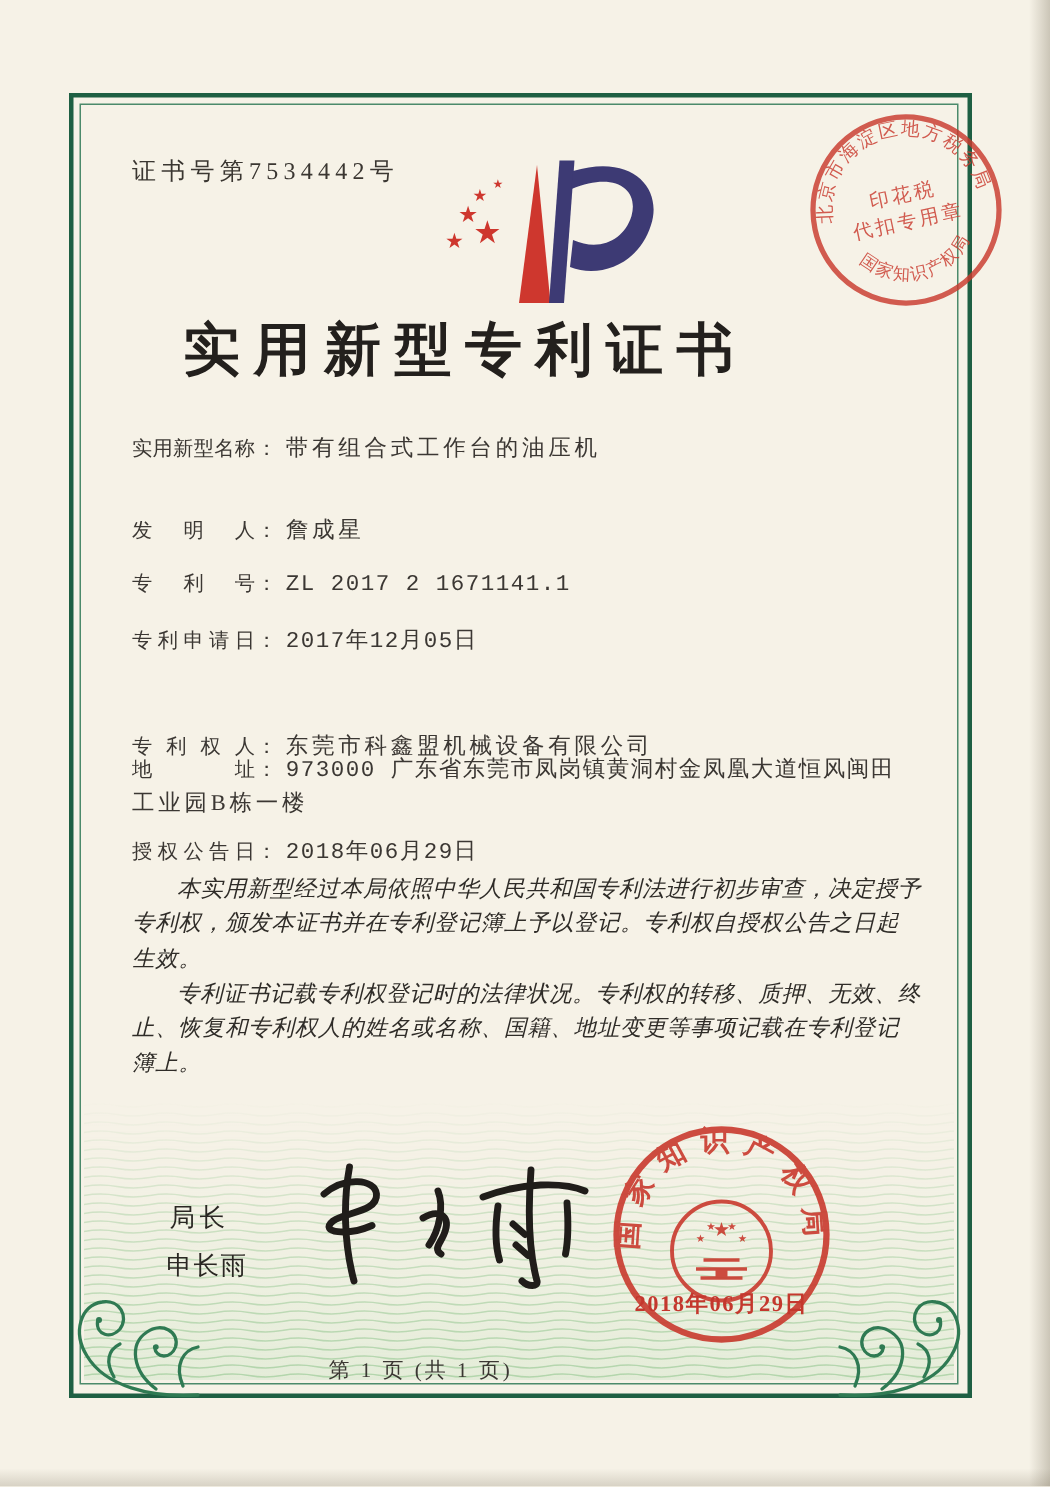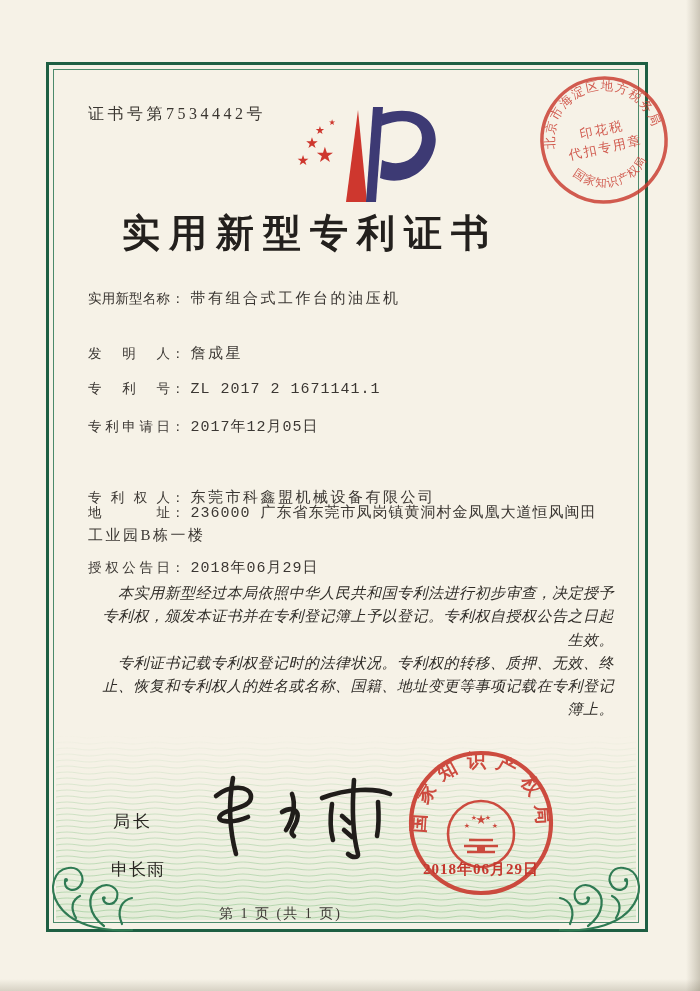--- a/index.html
+++ b/index.html
@@ -18,24 +18,24 @@
          letter-spacing:9px;color:#23201d;}
   .frow{position:absolute;left:88px;width:545px;font-size:15px;color:#3b3733;}
   .flabel{display:inline-block;width:82px;text-align:justify;text-align-last:justify;
           font-size:13.5px;vertical-align:baseline;font-family:Liberation Serif, serif;}
   .colon{display:inline-block;font-size:13.5px;margin-left:1px;}
   .fvalue{margin-left:6px;letter-spacing:2.5px;}
   .fvalue.tight{letter-spacing:1px;font-family:Liberation Mono, monospace;}
   .addr-line2{margin-top:4px;letter-spacing:2.5px;}
   .col2{position:absolute;left:307px;top:0;}
   .paras{left:88px;top:582px;width:526px;font-size:15px;line-height:23.3px;
-         color:#2f2c28;font-style:italic;letter-spacing:.5px;text-align:right;}
+         color:#2f2c28;font-style:italic;letter-spacing:.5px;}
   .paras p{margin:0;text-indent:2em;}
-  .director-title{left:113px;top:800px;font-size:17px;letter-spacing:3px;color:#2a2723;margin-top:10px;}
-  .director-name{left:111px;top:832px;font-size:17px;letter-spacing:1px;color:#2a2723;margin-top:26px;}
+  .director-title{left:113px;top:800px;font-size:17px;letter-spacing:3px;color:#2a2723;}
+  .director-name{left:111px;top:832px;font-size:17px;letter-spacing:1px;color:#2a2723;}
   .seal-date{left:406px;top:860px;width:150px;text-align:center;font-size:15px;
              letter-spacing:1px;color:#c4372d;font-weight:700;}
   .footer{left:0;top:905px;width:561px;text-align:center;font-size:14px;
           letter-spacing:2px;color:#3b3733;}
   
   .tax-stamp{left:534px;top:70px;transform:rotate(-12deg);opacity:.82;}
   .official-seal{left:406px;top:748px;opacity:.9;}
   .guilloche{left:56px;top:734px;}
   .flourish-left{left:42px;top:846px;}
   .flourish-right{left:558px;top:846px;transform:scaleX(-1);}
@@ -138,21 +138,21 @@
 <div class="frow" style="top:380px">
   <span class="flabel">专利号</span><span class="colon">：</span><span class="fvalue tight">ZL 2017 2 1671141.1</span>
 </div>
 <div class="frow" style="top:417px">
   <span class="flabel">专利申请日</span><span class="colon">：</span><span class="fvalue tight">2017年12月05日</span>
 </div>
 <div class="frow" style="top:488px">
   <span class="flabel">专利权人</span><span class="colon">：</span><span class="fvalue">东莞市科鑫盟机械设备有限公司</span>
 </div>
 <div class="frow" style="top:503px">
-  <span class="flabel">地址</span><span class="colon">：</span><span class="fvalue tight">236000 广东省东莞市凤岗镇黄洞村金凤凰大道恒风闽田</span>
+  <span class="flabel">地址</span><span class="colon">：</span><span class="fvalue tight">973000 广东省东莞市凤岗镇黄洞村金凤凰大道恒风闽田</span>
   <div class="addr-line2">工业园B栋一楼</div>
 </div>
 <div class="frow" style="top:558px">
   <span class="flabel">授权公告日</span><span class="colon">：</span><span class="fvalue tight">2018年06月29日</span>
 </div>
 
 <div class="abs paras">
   <p>本实用新型经过本局依照中华人民共和国专利法进行初步审查，决定授予专利权，颁发本证书并在专利登记簿上予以登记。专利权自授权公告之日起生效。</p>
   <p>专利证书记载专利权登记时的法律状况。专利权的转移、质押、无效、终止、恢复和专利权人的姓名或名称、国籍、地址变更等事项记载在专利登记簿上。</p>
 </div>

